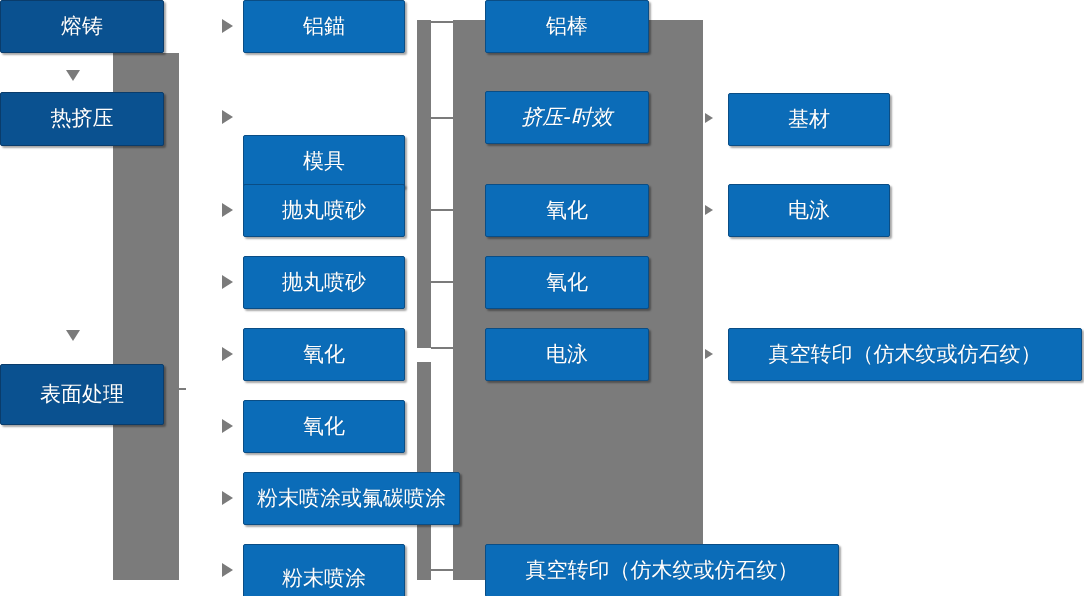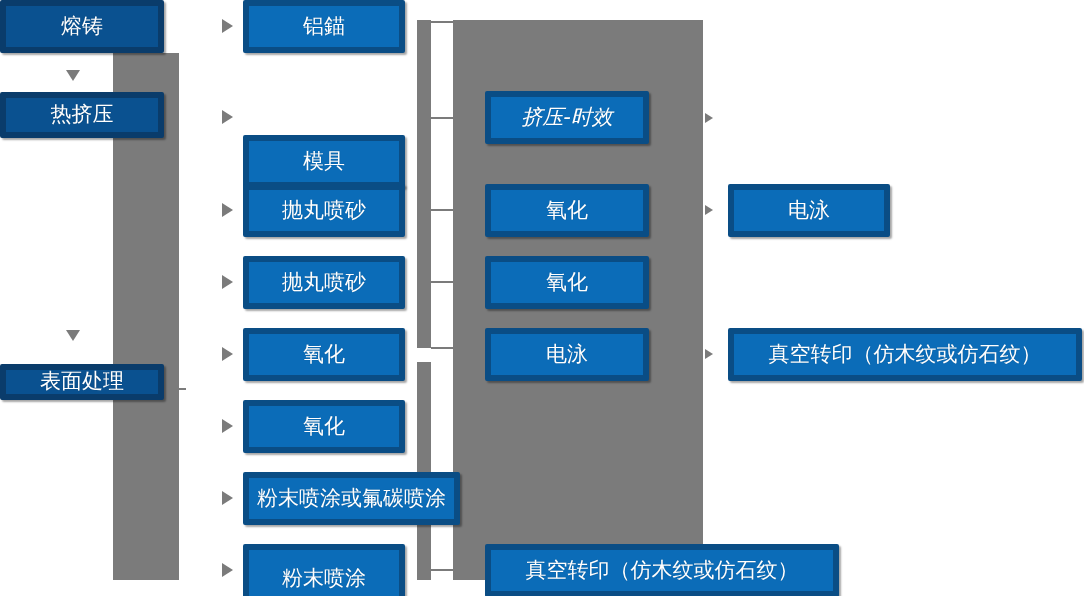--- a/index.html
+++ b/index.html
@@ -60,21 +60,21 @@
   .box {
     position: absolute;
     box-sizing: border-box;
     display: flex;
     align-items: center;
     justify-content: center;
     color: #ffffff;
     font-size: 21px;
     line-height: 1.1;
     white-space: nowrap;
-    border: 6px solid #8b5cf6;
+    border: 1px solid #8b5cf6;
     border-radius: 2px;
     box-shadow: 2px 2px 2px rgba(0,0,0,0.35);
     text-shadow: 0 0 1px rgba(0,0,0,0.25);
   }
   .box.dark  { background: #0a5190; border-color: #0a3c6b; }
   .box.light { background: #0b6cb8; border-color: #0a4d85; }
 </style>
 </head>
 <body>
 
@@ -112,25 +112,25 @@
   <div class="gray" style="left:453px; top:20px; width:250px; height:560px;"></div>
 
   <div class="arrow-right-sm" style="left:705px; top:113px;"></div>
   <div class="arrow-right-sm" style="left:705px; top:205px;"></div>
   <div class="arrow-right-sm" style="left:705px; top:349px;"></div>
 
   <div class="box dark" style="left:0px; top:0px; width:164px; height:53px;">
     <span>熔铸</span>
   </div>
 
-  <div class="box dark" style="left:0px; top:92px; width:164px; height:46px;text-align:center;">
+  <div class="box dark" style="left:0px; top:92px; width:164px; height:54px;text-align:center;">
     <span>热挤压</span>
   </div>
 
-  <div class="box dark" style="left:0px; top:364px; width:164px; height:36px;">
+  <div class="box dark" style="left:0px; top:364px; width:164px; height:61px;">
     <span>表面处理</span>
   </div>
 
   <div class="box light" style="left:243px; top:0px; width:162px; height:53px;justify-content:center;">
     <span>铝錨</span>
   </div>
 
   <div class="box light" style="left:243px; top:91px; width:162px; height:53px;margin-top:44px;">
     <span>模具</span>
   </div>
@@ -152,20 +152,23 @@
   </div>
 
   <div class="box light" style="left:243px; top:472px; width:217px; height:53px;">
     <span>粉末喷涂或氟碳喷涂</span>
   </div>
 
   <div class="box light" style="left:243px; top:544px; width:162px; height:70px;">
     <span>粉末喷涂</span>
   </div>
 
+  <div class="box light" style="left:485px; top:0px; width:164px; height:53px;">
+    <span>铝棒</span>
+  </div>
 
   <div class="box light" style="left:485px; top:91px; width:164px; height:53px;font-style:italic;">
     <span>挤压-时效</span>
   </div>
 
   <div class="box light" style="left:485px; top:184px; width:164px; height:53px;">
     <span>氧化</span>
   </div>
 
   <div class="box light" style="left:485px; top:256px; width:164px; height:53px;">
@@ -173,20 +176,23 @@
   </div>
 
   <div class="box light" style="left:485px; top:328px; width:164px; height:53px;">
     <span>电泳</span>
   </div>
 
   <div class="box light" style="left:485px; top:544px; width:354px; height:53px;">
     <span>真空转印（仿木纹或仿石纹）</span>
   </div>
 
+  <div class="box light" style="left:728px; top:93px; width:162px; height:53px;">
+    <span>基材</span>
+  </div>
 
   <div class="box light" style="left:728px; top:184px; width:162px; height:53px;">
     <span>电泳</span>
   </div>
 
   <div class="box light" style="left:728px; top:328px; width:354px; height:53px;">
     <span>真空转印（仿木纹或仿石纹）</span>
   </div>
 
 </div>

